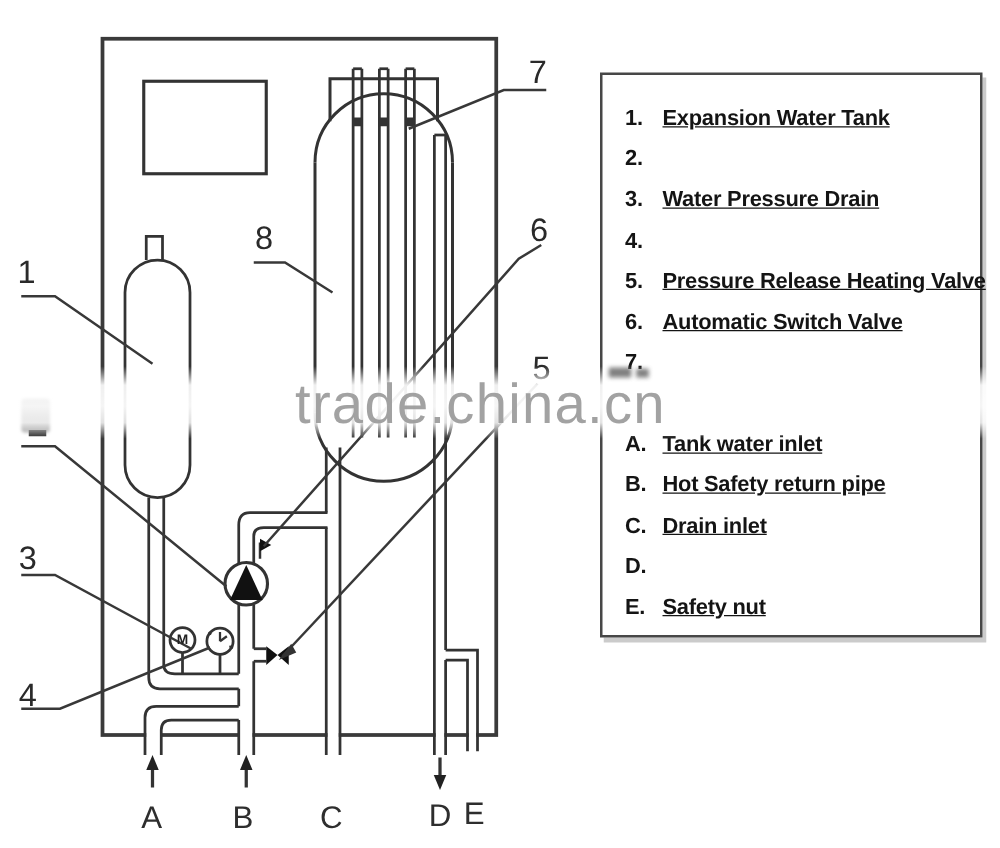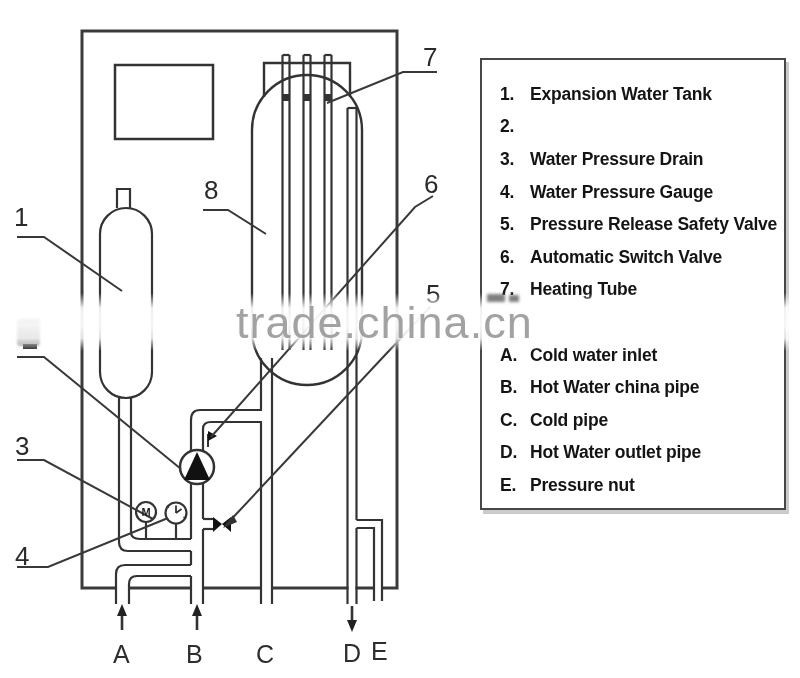--- a/index.html
+++ b/index.html
@@ -18,21 +18,21 @@
                      rgba(255,255,255,.95) 55%,rgba(255,255,255,.85) 78%,rgba(255,255,255,0) 100%);}
   .wm-text{position:absolute;z-index:5;left:236px;top:297px;font-size:45px;font-weight:400;
          color:#9b9b9b;letter-spacing:1px;opacity:.92;filter:blur(.4px);white-space:nowrap;}
   .wm-smudge{position:absolute;z-index:5;background:#565656;filter:blur(1.6px);opacity:.75;}
   .legend{position:absolute;z-index:3;left:480px;top:58px;width:306px;height:452px;background:#fff;
          border:2px solid #474747;box-sizing:border-box;box-shadow:3px 4px 0 rgba(140,140,140,.45);
          padding-top:18px;}
   .legend-row{display:flex;align-items:center;height:32.6px;padding-left:18px;
          font-size:17.5px;font-weight:700;color:#141414;letter-spacing:-.2px;}
   .legend-key{width:30px;flex:0 0 30px;}
-  .legend-text{white-space:nowrap;}
+  .legend-text{white-space:nowrap;text-decoration:underline;}
 </style>
 </head>
 <body>
 
 <div id="stage">
 
   <svg width="800" height="678" viewBox="0 0 800 678" fill="none" stroke="#333333" stroke-width="2.2" stroke-linecap="butt">
 
     <g>
       <rect x="82" y="31" width="315" height="557" stroke-width="3" stroke="#3a3a3a"></rect>
@@ -180,54 +180,51 @@
       </div>
     <div class="legend-row">
         <span class="legend-key">2.</span>
       </div>
     <div class="legend-row">
         <span class="legend-key">3.</span>
         <span class="legend-text">Water Pressure Drain</span>
       </div>
     <div class="legend-row">
         <span class="legend-key">4.</span>
-        <span class="legend-text">Water Pressure Gauge</span>
       </div>
     <div class="legend-row">
         <span class="legend-key">5.</span>
-        <span class="legend-text">Pressure Release Safety Valve</span>
+        <span class="legend-text">Pressure Release Heating Valve</span>
       </div>
     <div class="legend-row">
         <span class="legend-key">6.</span>
         <span class="legend-text">Automatic Switch Valve</span>
       </div>
     <div class="legend-row">
         <span class="legend-key">7.</span>
-        <span class="legend-text">Heating Tube</span>
       </div>
     <div class="legend-row"></div>
     <div class="legend-row">
         <span class="legend-key">A.</span>
-        <span class="legend-text">Cold water inlet</span>
+        <span class="legend-text">Tank water inlet</span>
       </div>
     <div class="legend-row">
         <span class="legend-key">B.</span>
-        <span class="legend-text">Hot Water china pipe</span>
+        <span class="legend-text">Hot Safety return pipe</span>
       </div>
     <div class="legend-row">
         <span class="legend-key">C.</span>
-        <span class="legend-text">Cold pipe</span>
+        <span class="legend-text">Drain inlet</span>
       </div>
     <div class="legend-row">
         <span class="legend-key">D.</span>
-        <span class="legend-text">Hot Water outlet pipe</span>
       </div>
     <div class="legend-row">
         <span class="legend-key">E.</span>
-        <span class="legend-text">Pressure nut</span>
+        <span class="legend-text">Safety nut</span>
       </div>
   </div>
 
   <div class="wm-band"></div>
   <div class="wm-text">trade.china.cn</div>
   <div class="wm-smudge" style="left:487px;top:294px;width:18px;height:8px"></div>
   <div class="wm-smudge" style="left:509px;top:295px;width:10px;height:7px"></div>
 
 </div>
 

